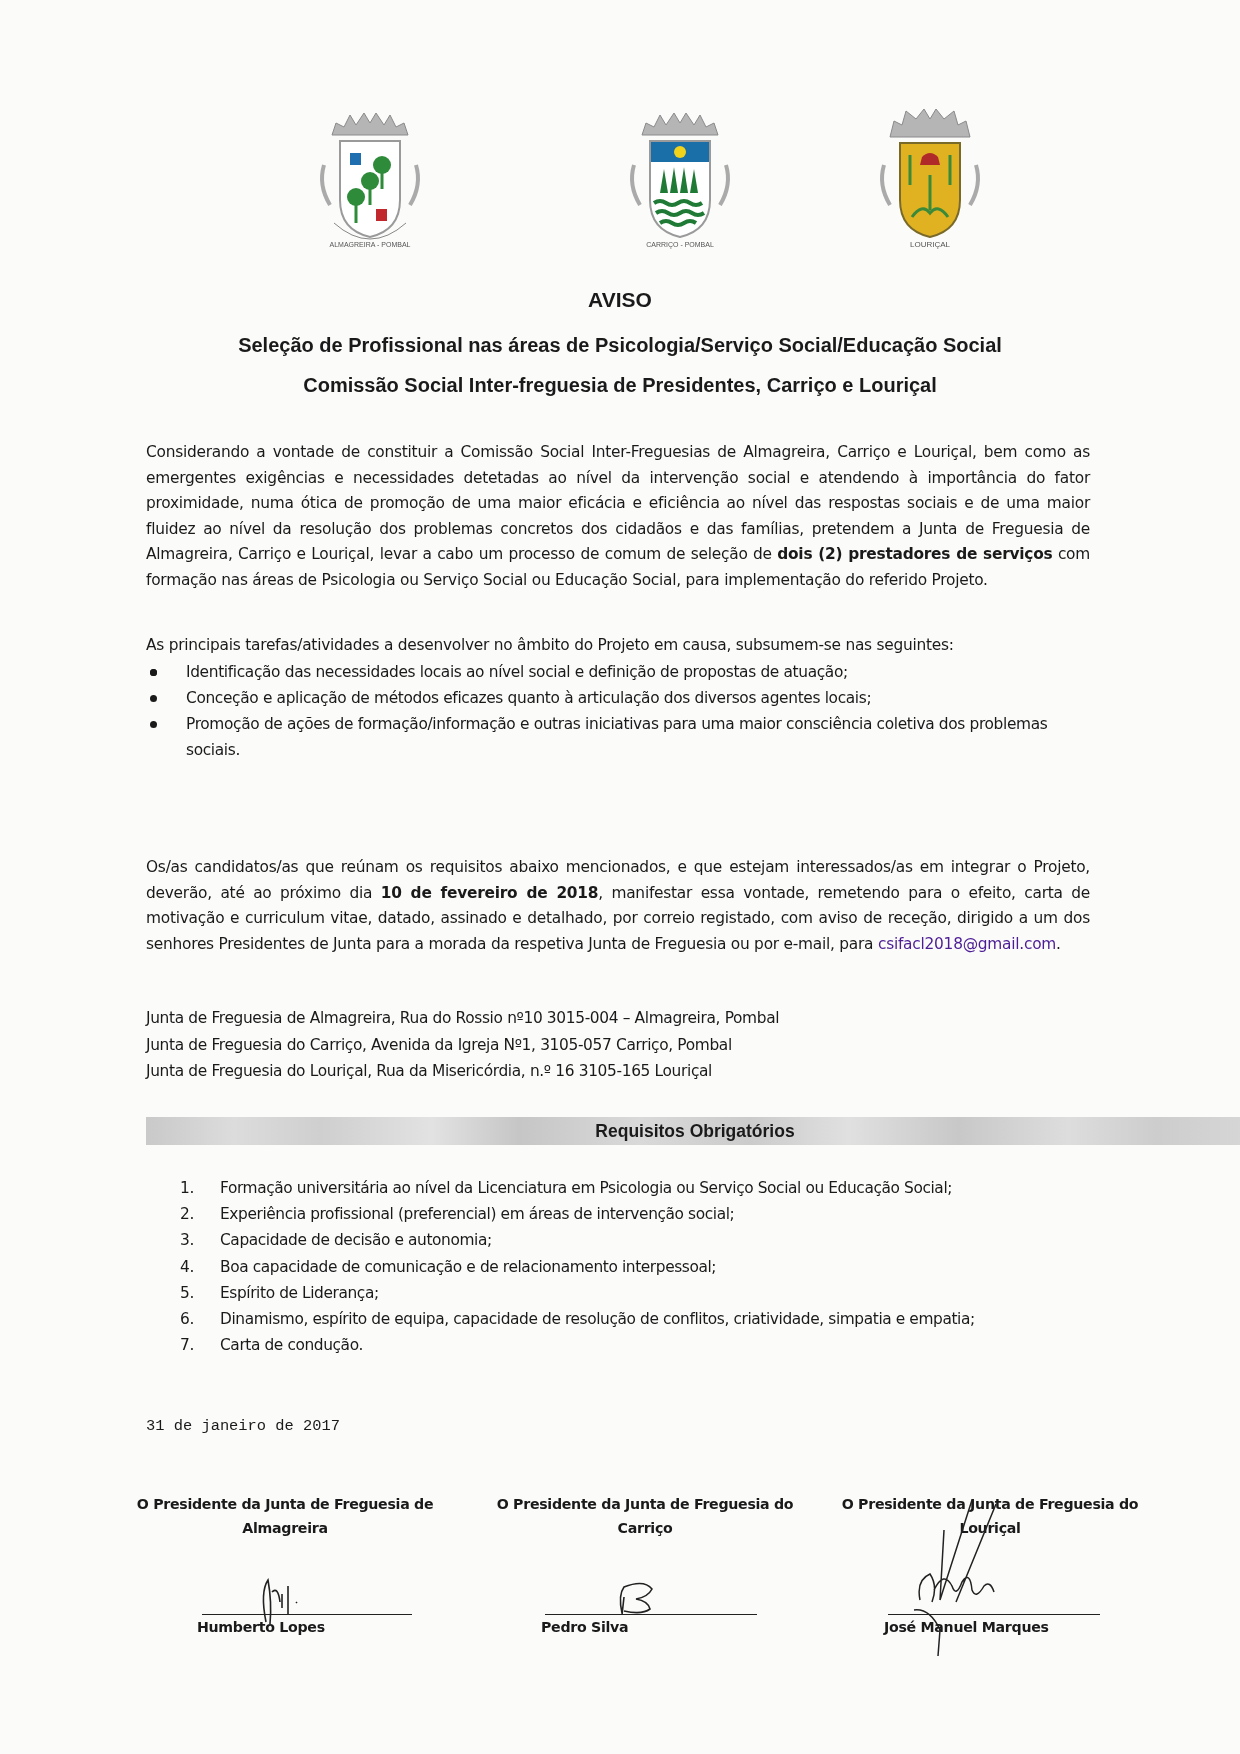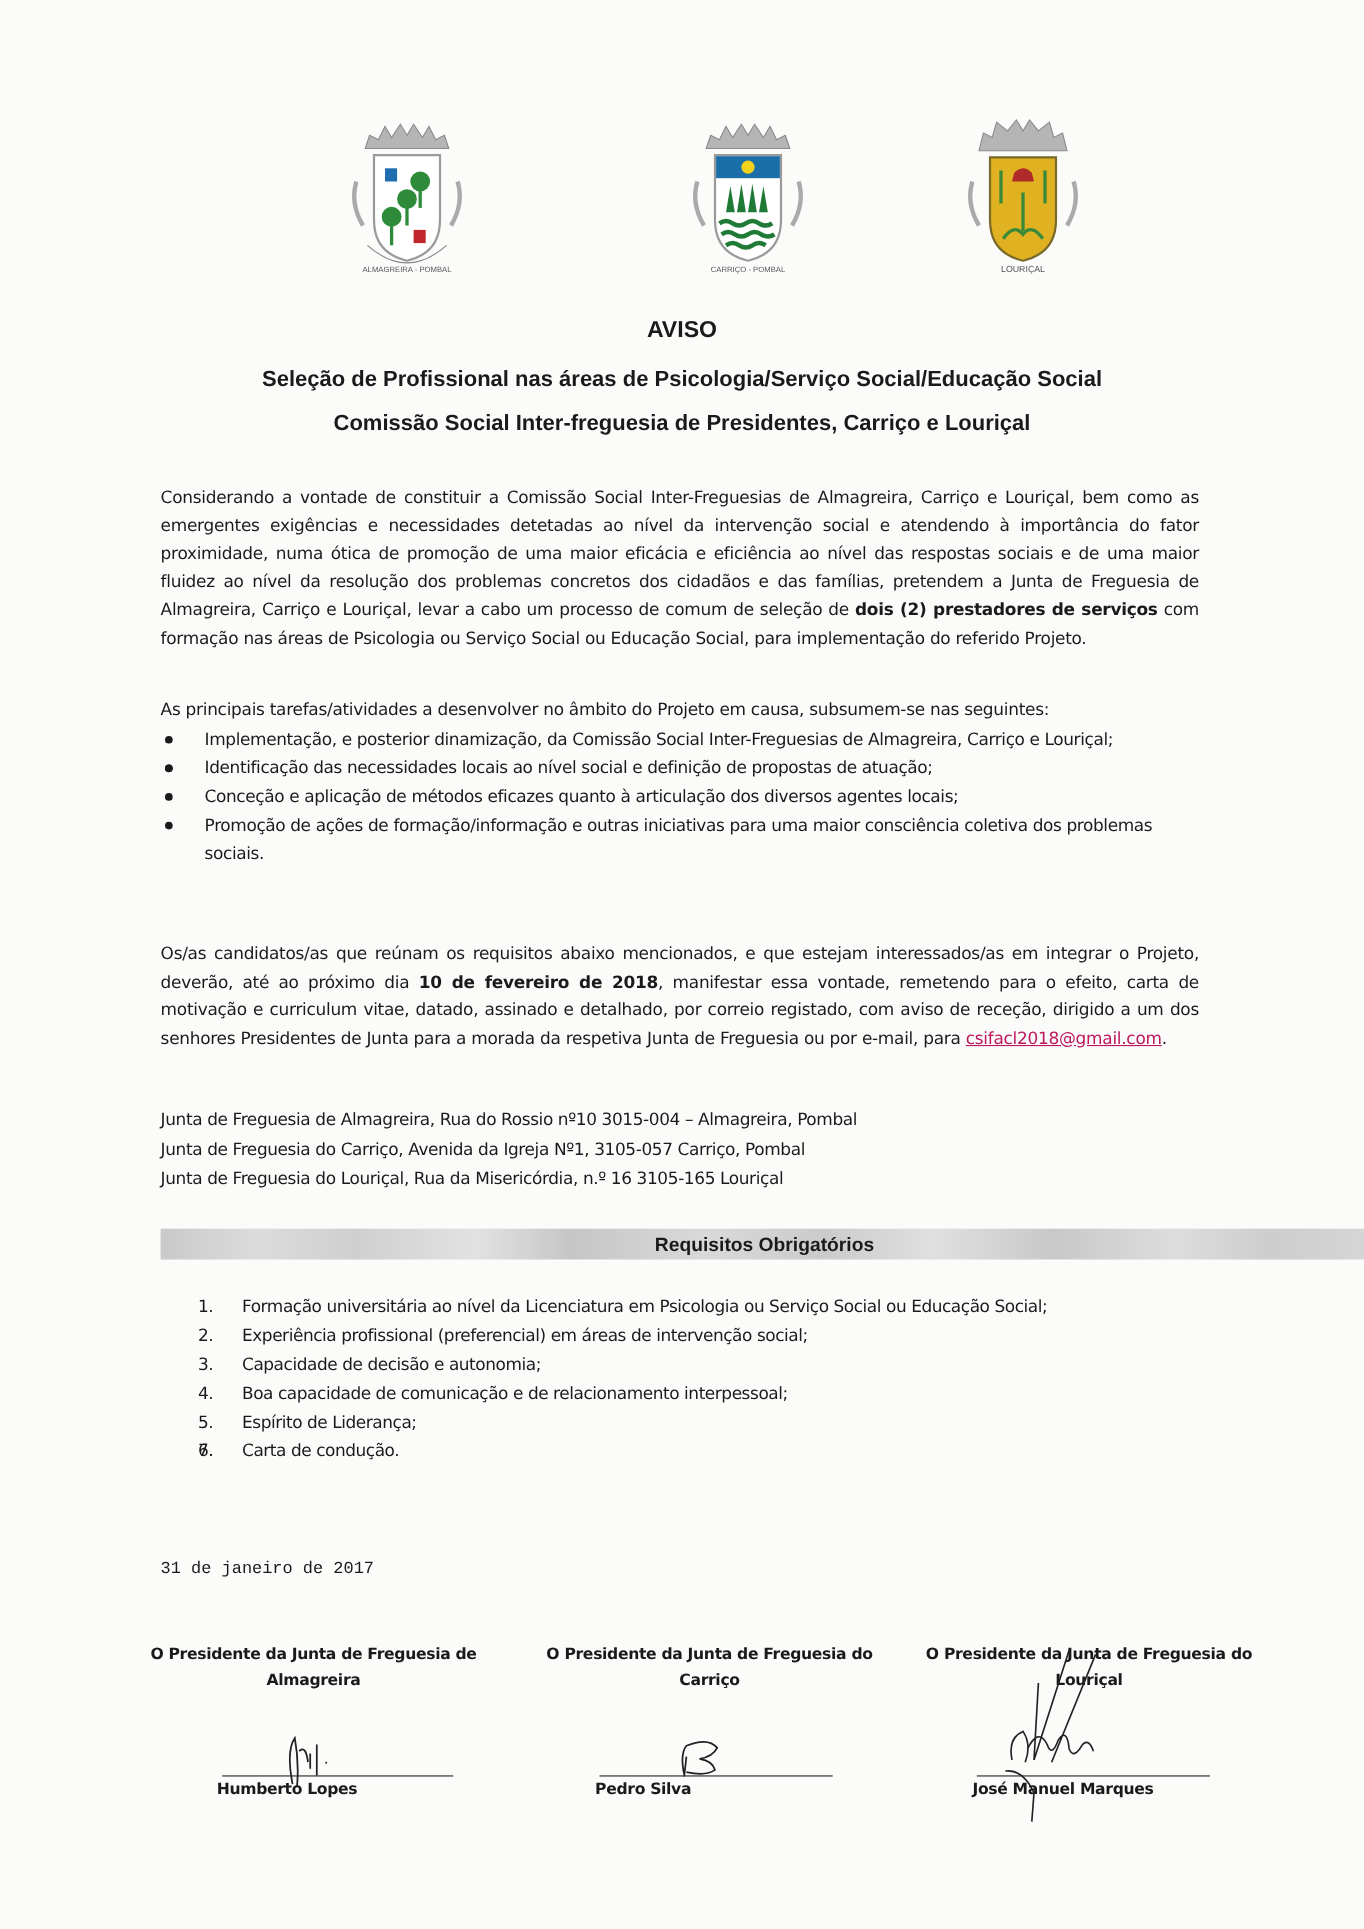--- a/index.html
+++ b/index.html
@@ -30,21 +30,21 @@
     text-align: justify;
     letter-spacing: -0.25px;
   }
   .p1 { top: 440px; }
   .p2 { top: 633px; }
   .bullets { position: absolute; left: 146px; top: 659px; width: 944px; margin: 0; padding: 0; list-style: none;
     font-family: "DejaVu Sans", sans-serif; font-size: 15.4px; line-height: 26px; letter-spacing: -0.35px; }
   .bullets li { position: relative; padding-left: 40px; }
   .bullets li .dot { position: absolute; left: 4px; top: 10px; width: 7px; height: 7px; border-radius: 50%; background: #1a1a1a; }
   .p3 { top: 855px; }
-  .email { color: #be185d; text-decoration: underline; }
+  .email { color: #4c1d95; }
   .addresses { position: absolute; left: 146px; top: 1005px; font-family: "DejaVu Sans", sans-serif; font-size: 15.4px; line-height: 26.5px; letter-spacing: -0.35px; }
 
   .req-bar {
     position: absolute; left: 146px; top: 1117px; width: 1098px; height: 28px;
     background: linear-gradient(90deg, #c9c9c9 0%, #dcdcdc 8%, #cfcfcf 16%, #e2e2e2 26%, #c6c6c6 34%, #d9d9d9 45%, #cbcbcb 55%, #e0e0e0 64%, #c8c8c8 74%, #dddddd 84%, #cdcdcd 92%, #d6d6d6 100%);
     text-align: center;
   }
   .req-bar span { font-family: "Liberation Sans", sans-serif; font-weight: bold; font-size: 17.5px; line-height: 28px; }
 
   .req-list { position: absolute; left: 180px; top: 1175px; margin: 0; padding: 0; list-style: none;
@@ -141,21 +141,20 @@
 </div>
 
 <div class="title-block aviso">AVISO</div>
 <div class="title-block subtitle1">Seleção de Profissional nas áreas de Psicologia/Serviço Social/Educação Social</div>
 <div class="title-block subtitle2">Comissão Social Inter-freguesia de Presidentes, Carriço e Louriçal</div>
 
 <div class="body-text p1"><span>Considerando a vontade de constituir a Comissão Social Inter-Freguesias de Almagreira, Carriço e Louriçal, bem como as emergentes exigências e necessidades detetadas ao nível da intervenção social e atendendo à importância do fator proximidade, numa ótica de promoção de uma maior eficácia e eficiência ao nível das respostas sociais e de uma maior fluidez ao nível da resolução dos problemas concretos dos cidadãos e das famílias, pretendem a Junta de Freguesia de Almagreira, Carriço e Louriçal, levar a cabo um processo de comum de seleção de </span><b>dois (2) prestadores de serviços</b><span> com formação nas áreas de Psicologia ou Serviço Social ou Educação Social, para implementação do referido Projeto.</span></div>
 
 <div class="body-text p2">As principais tarefas/atividades a desenvolver no âmbito do Projeto em causa, subsumem-se nas seguintes:</div>
 <ul class="bullets">
-  <li><span class="dot"></span><span>Implementação, e posterior dinamização, da Comissão Social Inter-Freguesias de Almagreira, Carriço e Louriçal;</span></li>
   <li><span class="dot"></span></li>
   <li><span class="dot"></span><span>Identificação das necessidades locais ao nível social e definição de propostas de atuação;</span></li>
   <li><span class="dot"></span><span>Conceção e aplicação de métodos eficazes quanto à articulação dos diversos agentes locais;</span></li>
   <li><span class="dot"></span><span>Promoção de ações de formação/informação e outras iniciativas para uma maior consciência coletiva dos problemas sociais.</span></li>
 </ul>
 
 <div class="body-text p3"><span>Os/as candidatos/as que reúnam os requisitos abaixo mencionados, e que estejam interessados/as em integrar o Projeto, deverão, até ao próximo dia </span><b>10 de fevereiro de 2018</b><span>, manifestar essa vontade, remetendo para o efeito, carta de motivação e curriculum vitae, datado, assinado e detalhado, por correio registado, com aviso de receção, dirigido a um dos senhores Presidentes de Junta para a morada da respetiva Junta de Freguesia ou por e-mail, para </span><a class="email">csifacl2018@gmail.com</a><span>.</span></div>
 
 <div class="addresses">
   <div>Junta de Freguesia de Almagreira, Rua do Rossio nº10 3015-004 – Almagreira, Pombal</div>
@@ -163,21 +162,21 @@
   <div>Junta de Freguesia do Louriçal, Rua da Misericórdia, n.º 16 3105-165 Louriçal</div>
 </div>
 
 <div class="req-bar"><span>Requisitos Obrigatórios</span></div>
 <ol class="req-list">
   <li><span class="num">1.</span><span>Formação universitária ao nível da Licenciatura em Psicologia ou Serviço Social ou Educação Social;</span></li>
   <li><span class="num">2.</span><span>Experiência profissional (preferencial) em áreas de intervenção social;</span></li>
   <li><span class="num">3.</span><span>Capacidade de decisão e autonomia;</span></li>
   <li><span class="num">4.</span><span>Boa capacidade de comunicação e de relacionamento interpessoal;</span></li>
   <li><span class="num">5.</span><span>Espírito de Liderança;</span></li>
-  <li><span class="num">6.</span></li>
+  <li><span class="num">6.</span><span>Dinamismo, espírito de equipa, capacidade de resolução de conflitos, criatividade, simpatia e empatia;</span></li>
   <li><span class="num">7.</span><span>Carta de condução.</span></li>
 </ol>
 
 <div class="date">31 de janeiro de 2017</div>
 
 <div class="sig sig-1">
   <div>O Presidente da Junta de Freguesia de</div>
   <div>Almagreira</div>
 </div>
 <div class="sig sig-2">

